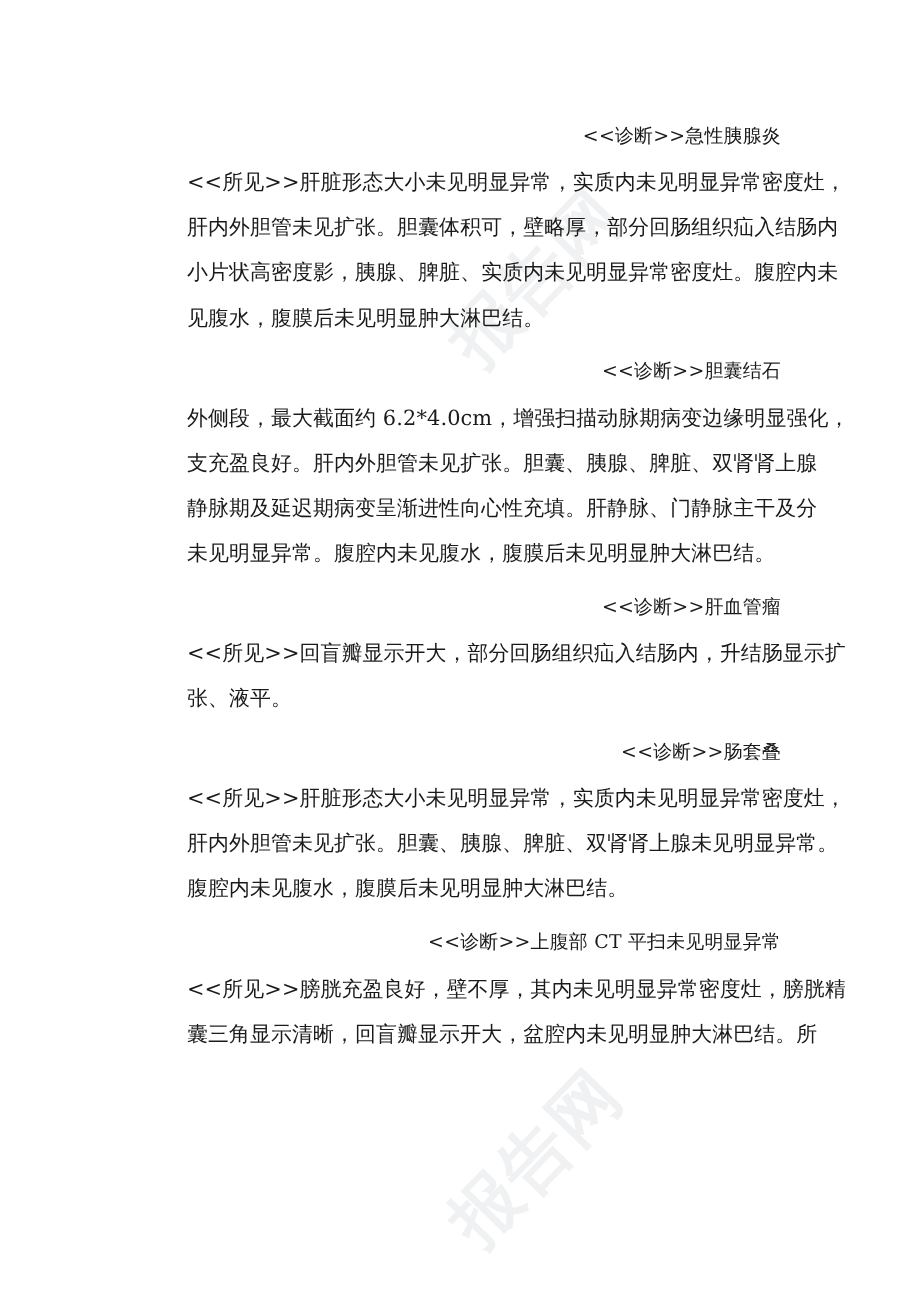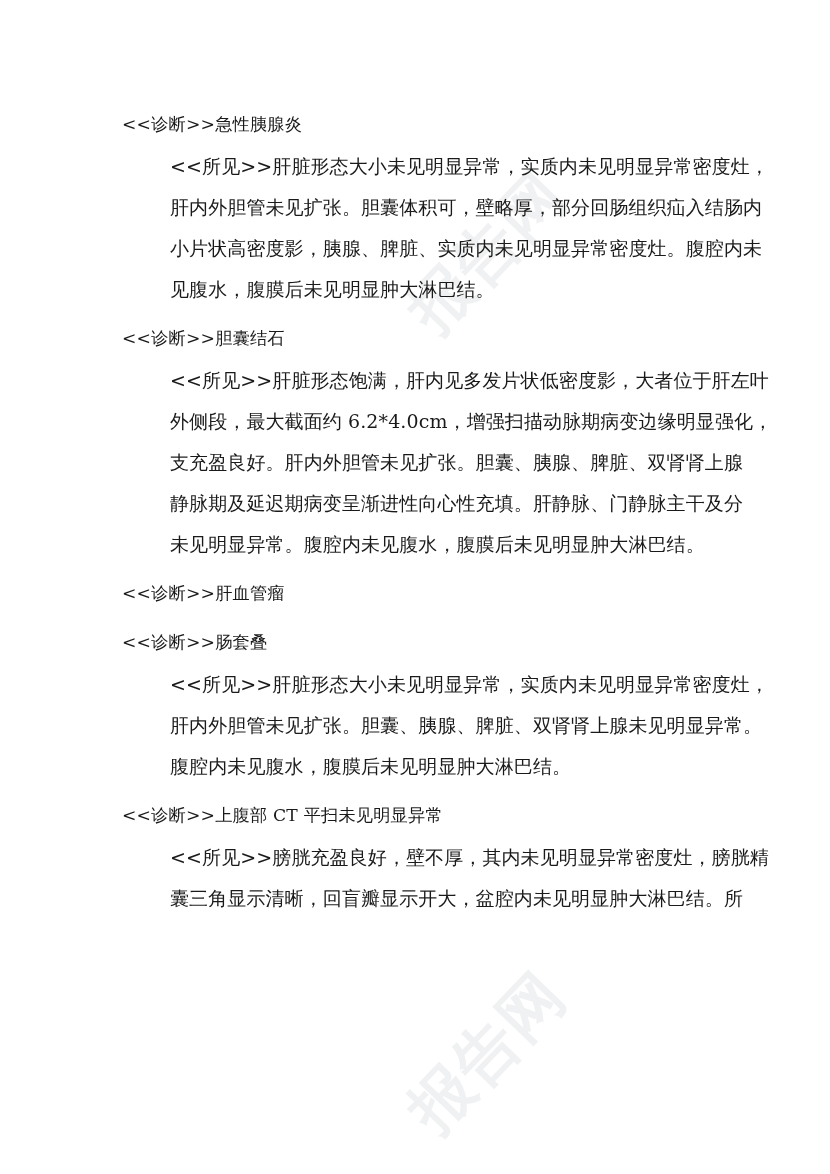--- a/index.html
+++ b/index.html
@@ -53,20 +53,21 @@
     top: 104px;
     width: 588px;
   }
 
   .report-section {
     margin: 0;
   }
 
   p {
     margin: 0;
+    text-align: right;
   }
 
   .diagnosis-line {
     font-size: 17.2px;
     line-height: 41px;
     letter-spacing: 0.2px;
     white-space: nowrap;
   }
 
   .findings-block {
@@ -105,29 +106,32 @@
         <div class="findings-block">
           <span class="text-line">&lt;&lt;所见&gt;&gt;肝脏形态大小未见明显异常，实质内未见明显异常密度灶，</span>
           <span class="text-line">肝内外胆管未见扩张。胆囊体积可，壁略厚，部分回肠组织疝入结肠内</span>
           <span class="text-line">小片状高密度影，胰腺、脾脏、实质内未见明显异常密度灶。腹腔内未</span>
           <span class="text-line">见腹水，腹膜后未见明显肿大淋巴结。</span>
         </div>
       </div>
       <div class="report-section">
         <p class="diagnosis-line">&lt;&lt;诊断&gt;&gt;胆囊结石</p>
         <div class="findings-block">
-          <span class="text-line">&lt;&lt;所见&gt;&gt;肝脏形态饱满，肝内见多发片状低密度影，大者位于肝左叶</span>
           <span class="text-line">外侧段，最大截面约 6.2*4.0cm，增强扫描动脉期病变边缘明显强化，</span>
           <span class="text-line">支充盈良好。肝内外胆管未见扩张。胆囊、胰腺、脾脏、双肾肾上腺</span>
           <span class="text-line">静脉期及延迟期病变呈渐进性向心性充填。肝静脉、门静脉主干及分</span>
           <span class="text-line">未见明显异常。腹腔内未见腹水，腹膜后未见明显肿大淋巴结。</span>
         </div>
       </div>
       <div class="report-section">
         <p class="diagnosis-line">&lt;&lt;诊断&gt;&gt;肝血管瘤</p>
+        <div class="findings-block">
+          <span class="text-line">&lt;&lt;所见&gt;&gt;回盲瓣显示开大，部分回肠组织疝入结肠内，升结肠显示扩</span>
+          <span class="text-line">张、液平。</span>
+        </div>
       </div>
       <div class="report-section">
         <p class="diagnosis-line">&lt;&lt;诊断&gt;&gt;肠套叠</p>
         <div class="findings-block">
           <span class="text-line">&lt;&lt;所见&gt;&gt;肝脏形态大小未见明显异常，实质内未见明显异常密度灶，</span>
           <span class="text-line">肝内外胆管未见扩张。胆囊、胰腺、脾脏、双肾肾上腺未见明显异常。</span>
           <span class="text-line">腹腔内未见腹水，腹膜后未见明显肿大淋巴结。</span>
         </div>
       </div>
       <div class="report-section">

